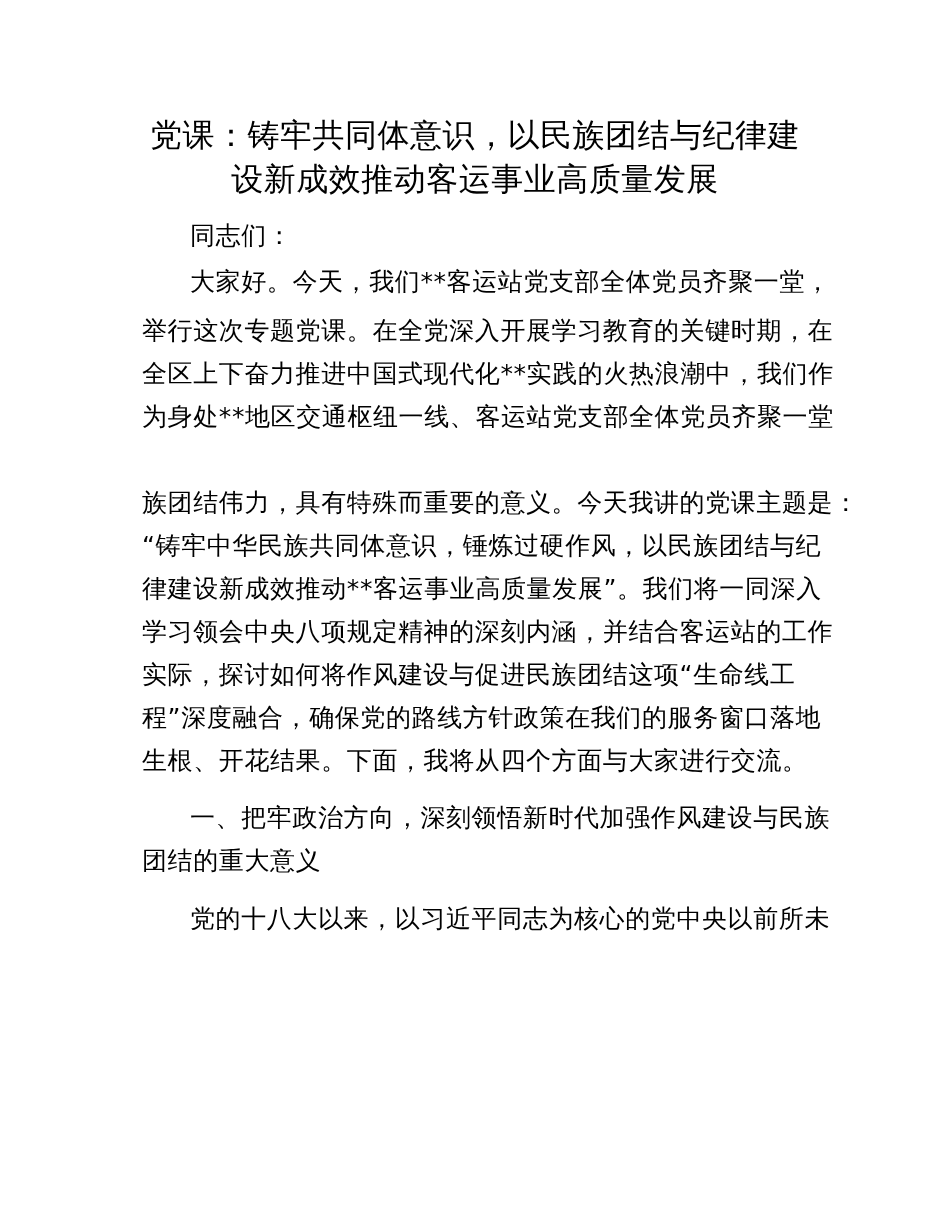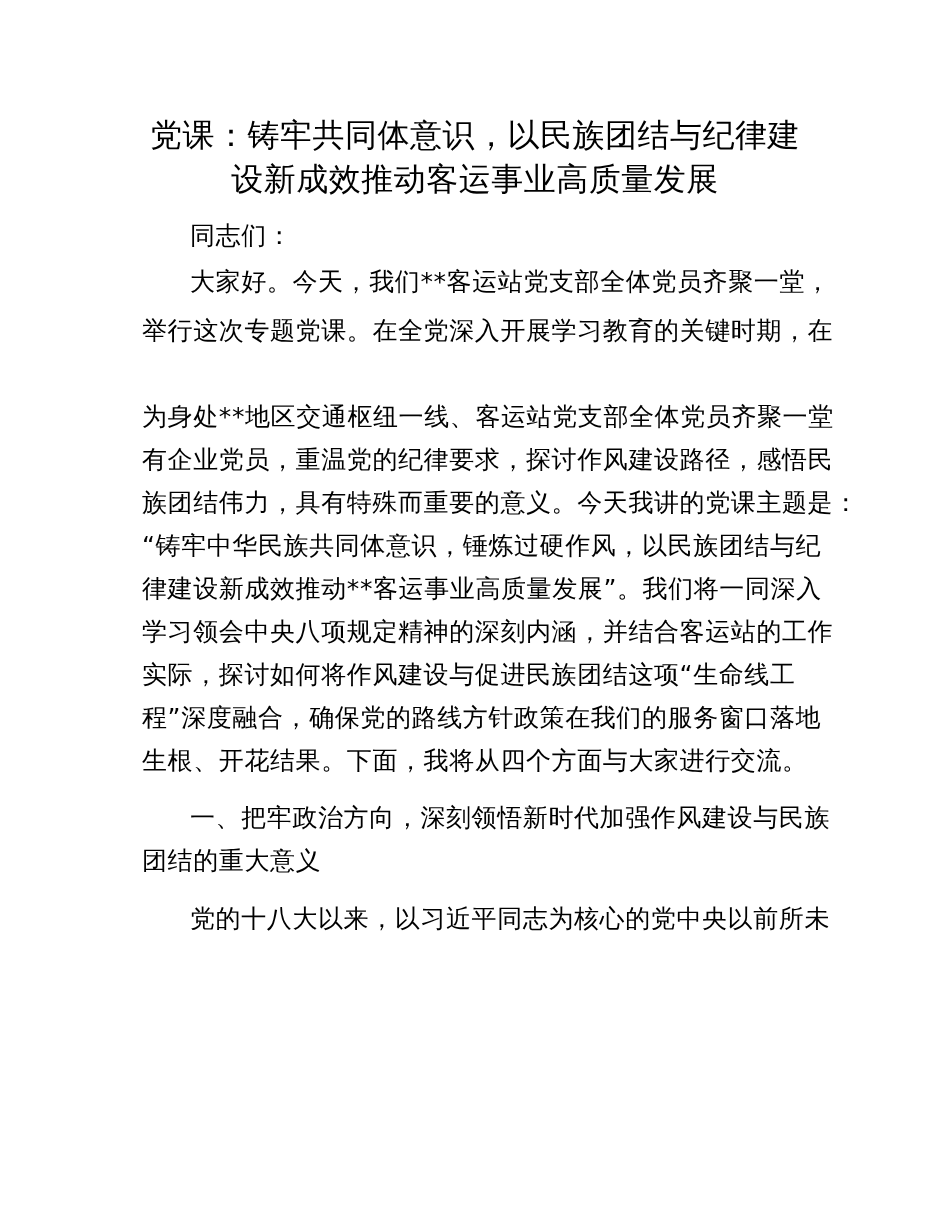--- a/index.html
+++ b/index.html
@@ -17,22 +17,22 @@
 
 <div class="page">
 
   <div class="title" style="top:113px">党课：铸牢共同体意识，以民族团结与纪律建</div>
   <div class="title" style="top:157px">设新成效推动客运事业高质量发展</div>
 
   <div class="line indent" style="top:218px">同志们：</div>
 
   <div class="line indent" style="top:264px">大家好。今天，我们**客运站党支部全体党员齐聚一堂，</div>
   <div class="line" style="top:313px">举行这次专题党课。在全党深入开展学习教育的关键时期，在</div>
+  <div class="line" style="top:356px">全区上下奋力推进中国式现代化**实践的火热浪潮中，我们作</div>
   <div class="line" style="top:399px">为身处**地区交通枢纽一线、客运站党支部全体党员齐聚一堂</div>
-  <div class="line" style="top:442px">有企业党员，重温党的纪律要求，探讨作风建设路径，感悟民</div>
   <div class="line" style="top:485px">族团结伟力，具有特殊而重要的意义。今天我讲的党课主题是：</div>
   <div class="line" style="top:528px">“铸牢中华民族共同体意识，锤炼过硬作风，以民族团结与纪</div>
   <div class="line" style="top:571px">律建设新成效推动**客运事业高质量发展”。我们将一同深入</div>
   <div class="line" style="top:614px">学习领会中央八项规定精神的深刻内涵，并结合客运站的工作</div>
   <div class="line" style="top:657px">实际，探讨如何将作风建设与促进民族团结这项“生命线工</div>
   <div class="line" style="top:700px">程”深度融合，确保党的路线方针政策在我们的服务窗口落地</div>
   <div class="line indent" style="top:800px">一、把牢政治方向，深刻领悟新时代加强作风建设与民族</div>
 
   <div class="line" style="top:743px">生根、开花结果。下面，我将从四个方面与大家进行交流。</div>
   <div class="line" style="top:843px">团结的重大意义</div>

